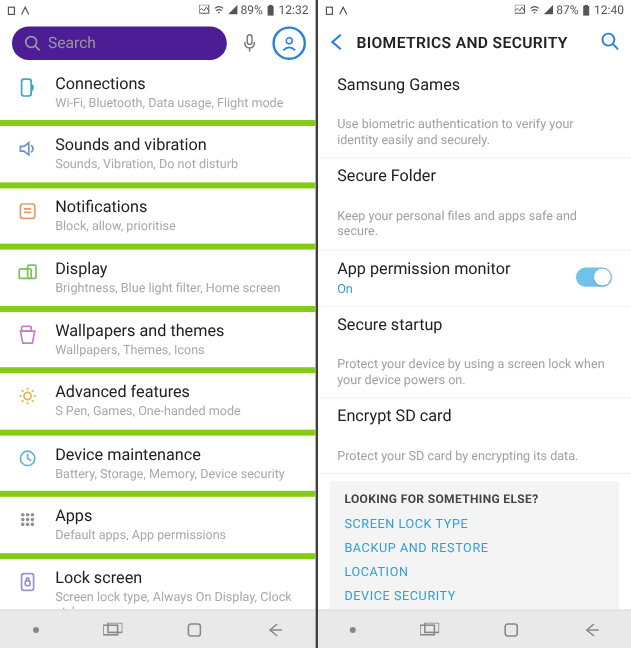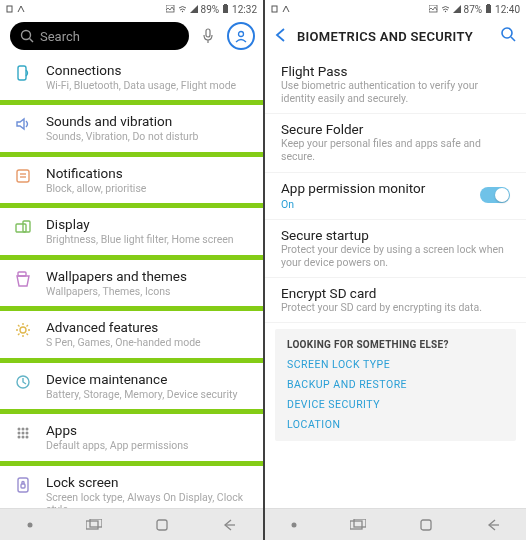--- a/index.html
+++ b/index.html
@@ -4,47 +4,47 @@
 <style>
   * { margin: 0; padding: 0; box-sizing: border-box; }
   html, body { width: 526px; height: 540px; font-family: -apple-system, "Segoe UI", Roboto, Arial, sans-serif; background: #fff; }
   .wrap { display: flex; width: 526px; height: 540px; }
   .phone { width: 263px; height: 540px; display: flex; flex-direction: column; background: #fff; position: relative; }
   .phone + .phone { border-left: 2px solid #404040; }
 
   
   .sbar { height: 18px; display: flex; justify-content: space-between; align-items: center; padding: 0 6px; font-size: 10px; color: #555; }
   .sbar .icons { display: flex; gap: 3px; align-items: center; }
-  .sbar .right { display: flex; gap: 3px; align-items: center; }
+  .sbar .right { display: flex; gap: 3px; }
   .sbar svg { display: block; }
 
   
   .search-row { height: 36px; display: flex; align-items: center; padding: 0 8px 0 10px; gap: 6px; }
-  .search-box { flex: 1; height: 28px; background: #000000; border-radius: 14px; display: flex; align-items: center; padding: 0 10px; gap: 6px; color: #9a9a9a; font-size: 13px; }
+  .search-box { flex: 1; height: 28px; background: #4c1d95; border-radius: 14px; display: flex; align-items: center; padding: 0 10px; gap: 6px; color: #9a9a9a; font-size: 13px; }
   .mic-circle { width: 26px; height: 26px; display: flex; align-items: center; justify-content: center; }
   .acct-circle { width: 28px; height: 28px; border: 2px solid #2a7de1; border-radius: 50%; display: flex; align-items: center; justify-content: center; color: #2a7de1; }
 
   
   .list { flex: 1; overflow: hidden; }
   .row { display: flex; align-items: flex-start; padding: 8px 12px 8px 10px; border-bottom: 5px solid #84cc16; }
   .row .ico { width: 26px; display: flex; justify-content: center; padding-top: 2px; }
   .row .txt { flex: 1; padding-left: 10px; }
   .row .ttl { font-size: 13.5px; color: #212121; line-height: 1.25; }
   .row .sub { font-size: 10.5px; color: #a8a8a8; margin-top: 1px; line-height: 1.2; }
 
   
   .hdr { height: 36px; display: flex; align-items: center; padding: 0 10px; gap: 10px; }
   .hdr-title { font-size: 13px; font-weight: 600; color: #222; letter-spacing: 0.3px; flex: 1; }
   .hdr-search { color: #2a7de1; }
 
   
   .blist { flex: 1; overflow: hidden; padding-top: 2px; }
   .brow { padding: 7px 16px 8px 16px; border-bottom: 1px solid #f2f2f2; }
   .brow .bttl { font-size: 13.5px; color: #212121; }
-  .brow .bsub { font-size: 10.5px; color: #a0a0a0; margin-top: 0; line-height: 1.25; }
+  .brow .bsub { font-size: 10.5px; color: #a0a0a0; margin-top: 18px; line-height: 1.25; }
   .brow.withsw { display: flex; align-items: center; }
   .brow.withsw .bleft { flex: 1; }
   .bon { font-size: 10.5px; color: #2a9fd6; margin-top: 2px; }
   .switch { width: 30px; height: 16px; background: #6fc2e8; border-radius: 8px; position: relative; }
   .switch::after { content: ""; position: absolute; width: 14px; height: 14px; background: #fff; border-radius: 50%; top: 1px; right: 1px; box-shadow: 0 1px 2px rgba(0,0,0,0.2); }
 
   .look-box { margin: 6px 10px 0 10px; background: #f4f4f4; border-radius: 2px; padding: 10px 12px; }
   .look-title { font-size: 10px; font-weight: 700; color: #444; letter-spacing: 0.3px; margin-bottom: 8px; }
   .look-link { font-size: 10.5px; color: #2a9fd6; letter-spacing: 0.5px; margin-bottom: 7px; }
   .look-link:last-child { margin-bottom: 0; }
@@ -308,21 +308,21 @@
           </svg></span>
       <span class="hdr-title">BIOMETRICS AND SECURITY</span>
       <span class="hdr-search"><svg width="16" height="16">
             <circle cx="7" cy="7" r="5" fill="none" stroke="#2a7de1" stroke-width="1.6"></circle>
             <line x1="11" y1="11" x2="15" y2="15" stroke="#2a7de1" stroke-width="1.6"></line>
           </svg></span>
     </div>
 
     <div class="blist" id="right-list">
         <div class="brow">
-          <div class="bttl">Flight Pass</div>
+          <div class="bttl">Samsung Games</div>
           <div class="bsub">Use biometric authentication to verify your identity easily and securely.</div>
         </div>
         <div class="brow">
           <div class="bttl">Secure Folder</div>
           <div class="bsub">Keep your personal files and apps safe and secure.</div>
         </div>
         <div class="brow withsw">
           <div class="bleft">
             <div class="bttl">App permission monitor</div>
             <div class="bon">On</div>
@@ -334,22 +334,22 @@
           <div class="bsub">Protect your device by using a screen lock when your device powers on.</div>
         </div>
         <div class="brow">
           <div class="bttl">Encrypt SD card</div>
           <div class="bsub">Protect your SD card by encrypting its data.</div>
         </div>
         <div class="look-box">
           <div class="look-title">LOOKING FOR SOMETHING ELSE?</div>
           <div class="look-link">SCREEN LOCK TYPE</div>
           <div class="look-link">BACKUP AND RESTORE</div>
+          <div class="look-link">LOCATION</div>
           <div class="look-link">DEVICE SECURITY</div>
-          <div class="look-link">LOCATION</div>
         </div>
       </div>
 
     <div class="nav">
       <span>
           <svg width="6" height="6">
             <circle cx="3" cy="3" r="2.5" fill="#888"></circle>
           </svg>
         </span>
       <span>

